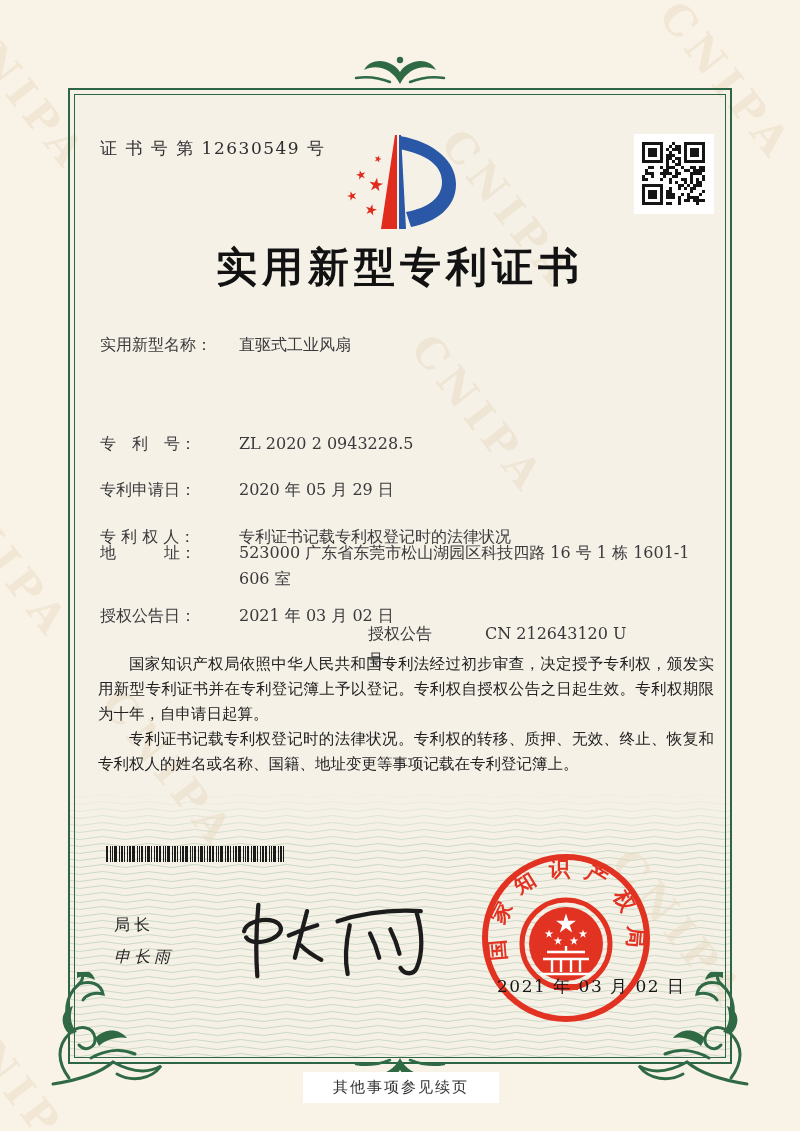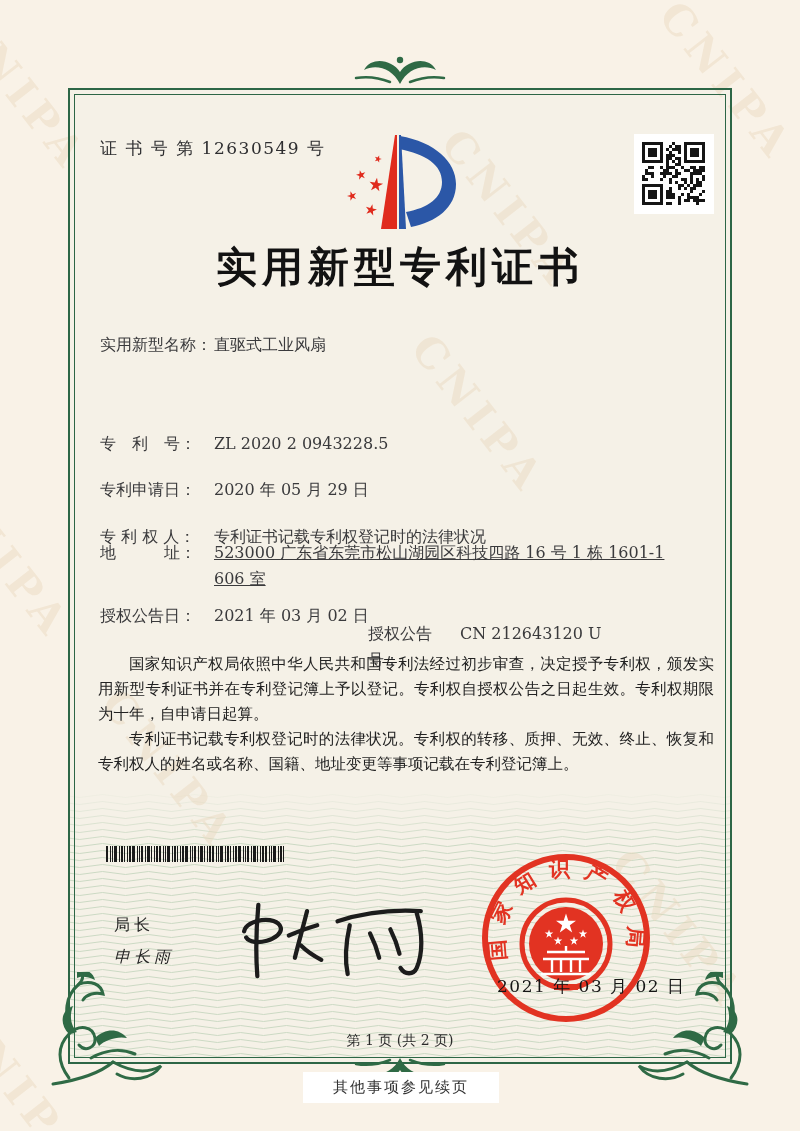--- a/index.html
+++ b/index.html
@@ -17,25 +17,25 @@
                box-sizing:border-box;z-index:3;pointer-events:none;}
   .ornament{position:absolute;z-index:4;}
   
   .cert-no{position:absolute;left:100px;top:137px;font-size:17px;letter-spacing:1.5px;color:#2e2e30;z-index:5;}
   .logo{position:absolute;left:340px;top:132px;width:125px;height:106px;z-index:5;}
   .qr-card{position:absolute;left:634px;top:134px;width:80px;height:80px;background:#fff;z-index:5;}
   .qr-card svg{position:absolute;left:8px;top:8px;}
   .title{position:absolute;left:0;top:240px;width:100%;text-align:center;font-size:41px;font-weight:700;
          letter-spacing:5px;color:#121212;z-index:5;}
   
-  .field-row{position:absolute;left:100px;display:flex;font-size:16px;color:#3a3a3c;z-index:5;line-height:26px;}
+  .field-row{position:absolute;left:100px;display:flex;font-size:16px;color:#3a3a3c;z-index:5;line-height:26px;gap:25px;}
   .f-label{width:114px;flex:none;}
   .f-label.g{width:92px;}
   .f-value{white-space:nowrap;text-align:right;}
-  .f-lines div{white-space:nowrap;text-decoration:underline;}
+  .f-lines div{white-space:nowrap;}
   
   .para{position:absolute;left:98px;width:616px;margin:0;font-size:15.5px;line-height:25px;color:#222;
         text-indent:2em;text-align:justify;z-index:5;}
   
   .barcode{position:absolute;left:106px;top:846px;width:184px;height:16px;display:flex;z-index:5;}
   .barcode span{background:#1a1a1a;height:100%;flex:none;}
   
   .sig-title{position:absolute;left:114px;top:915px;font-family:"DejaVu Sans","Liberation Sans",sans-serif;
              font-size:16px;letter-spacing:4px;color:#232323;z-index:5;}
   .sig-name{position:absolute;left:114px;top:947px;font-family:"DejaVu Sans","Liberation Sans",sans-serif;
@@ -452,16 +452,15 @@
           <path d="M5 15 V28"></path>
           <path d="M14 15 V28"></path>
         <path d="M-25 30 H25"></path>
         <path d="M0 2 V8"></path>
       </g>
       <rect x="-12" y="40" width="24" height="6" fill="#e23322"></rect>
     </g>
   </svg>
   <div class="seal-date">2021 年 03 月 02 日</div>
 
-  <div class="page-info">第 1 页 (共 2 页)</div>
   <div class="note-box">其他事项参见续页</div>
 
 </div>
 
 </body></html>

